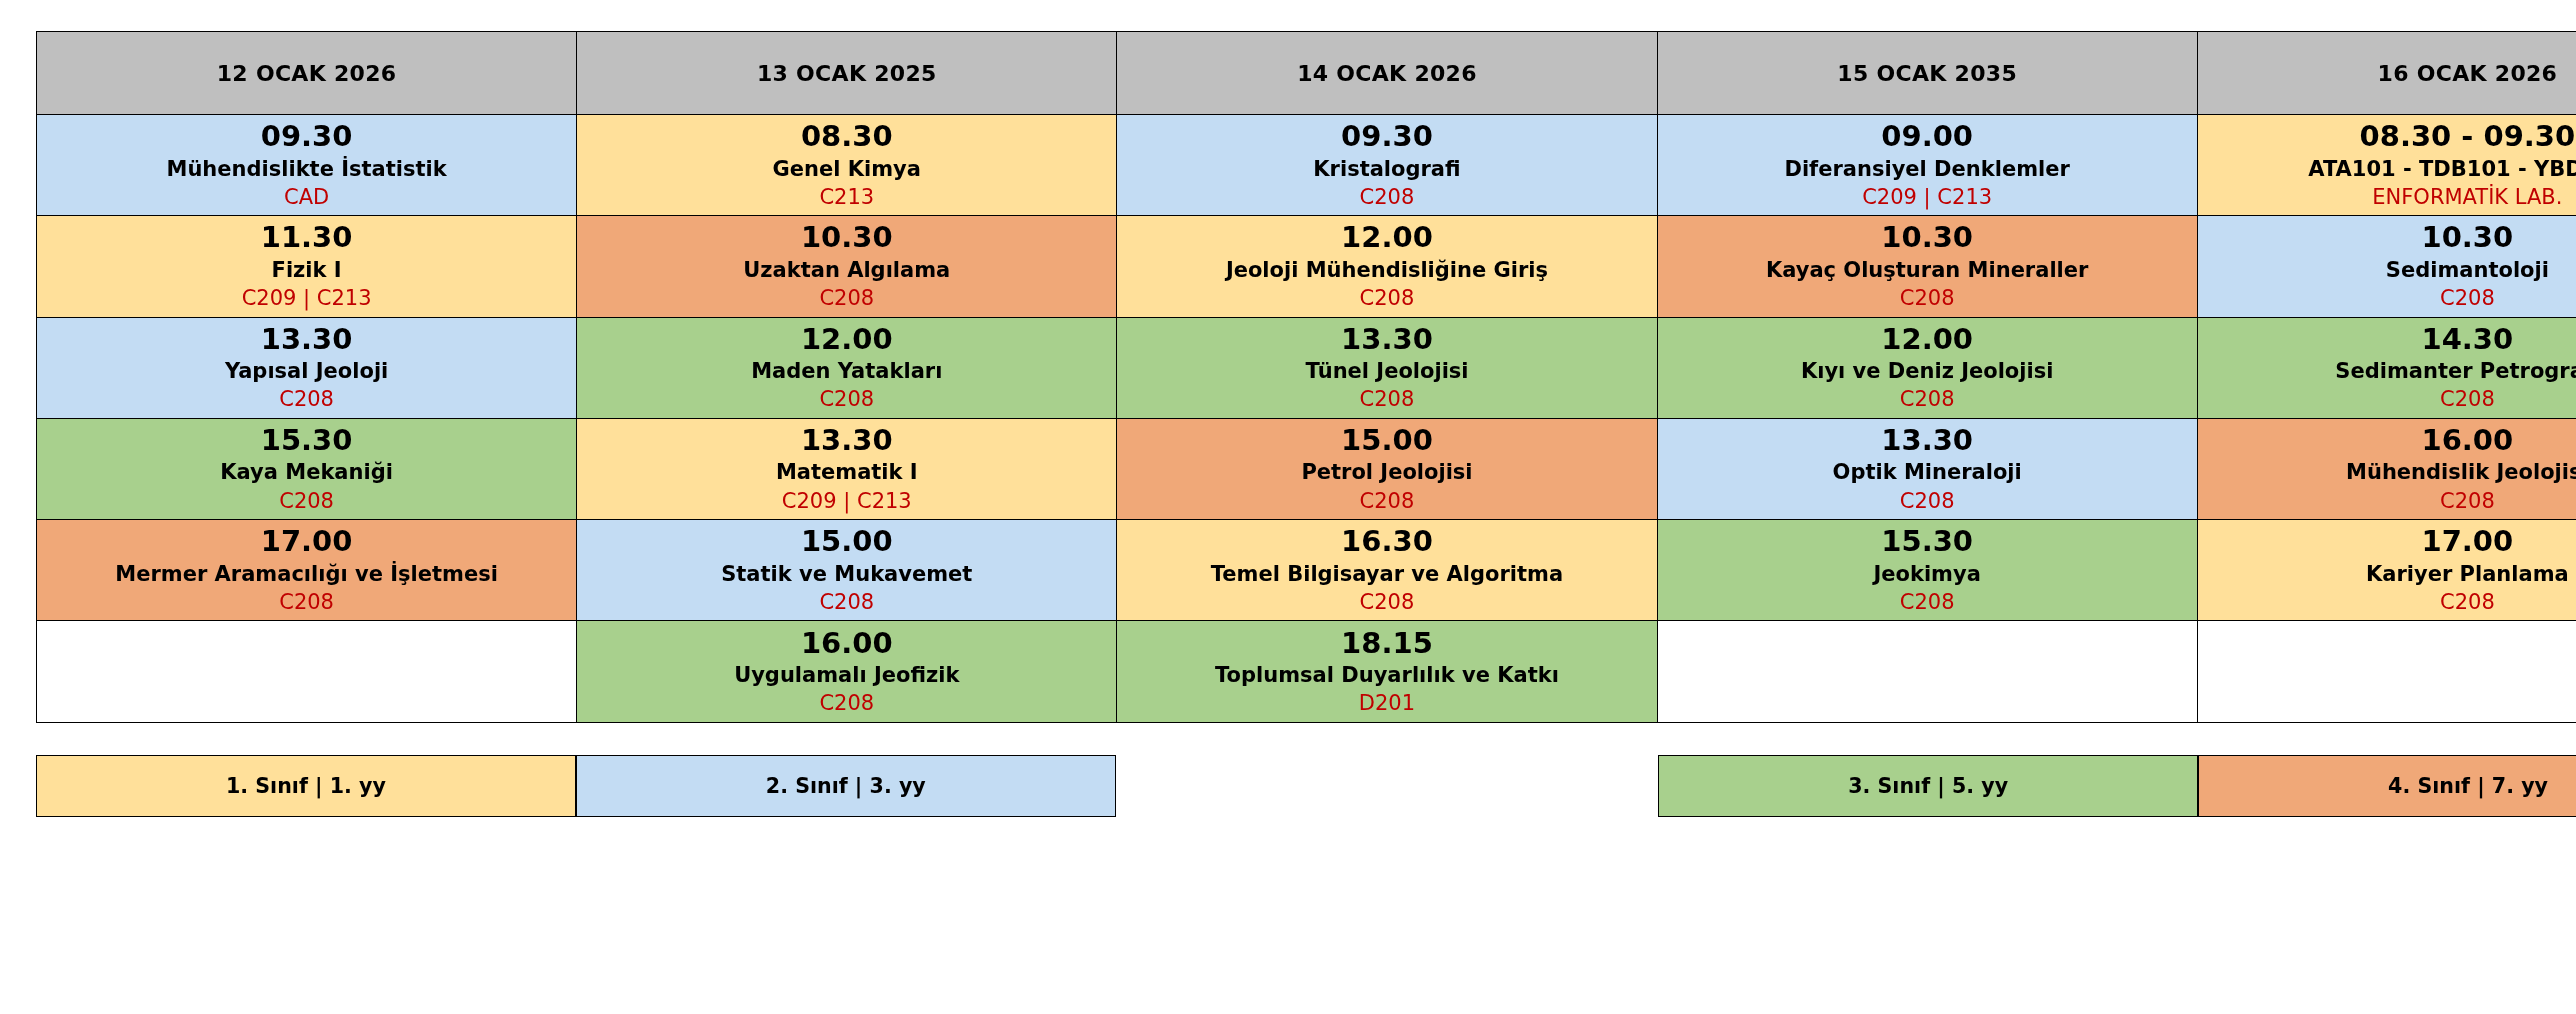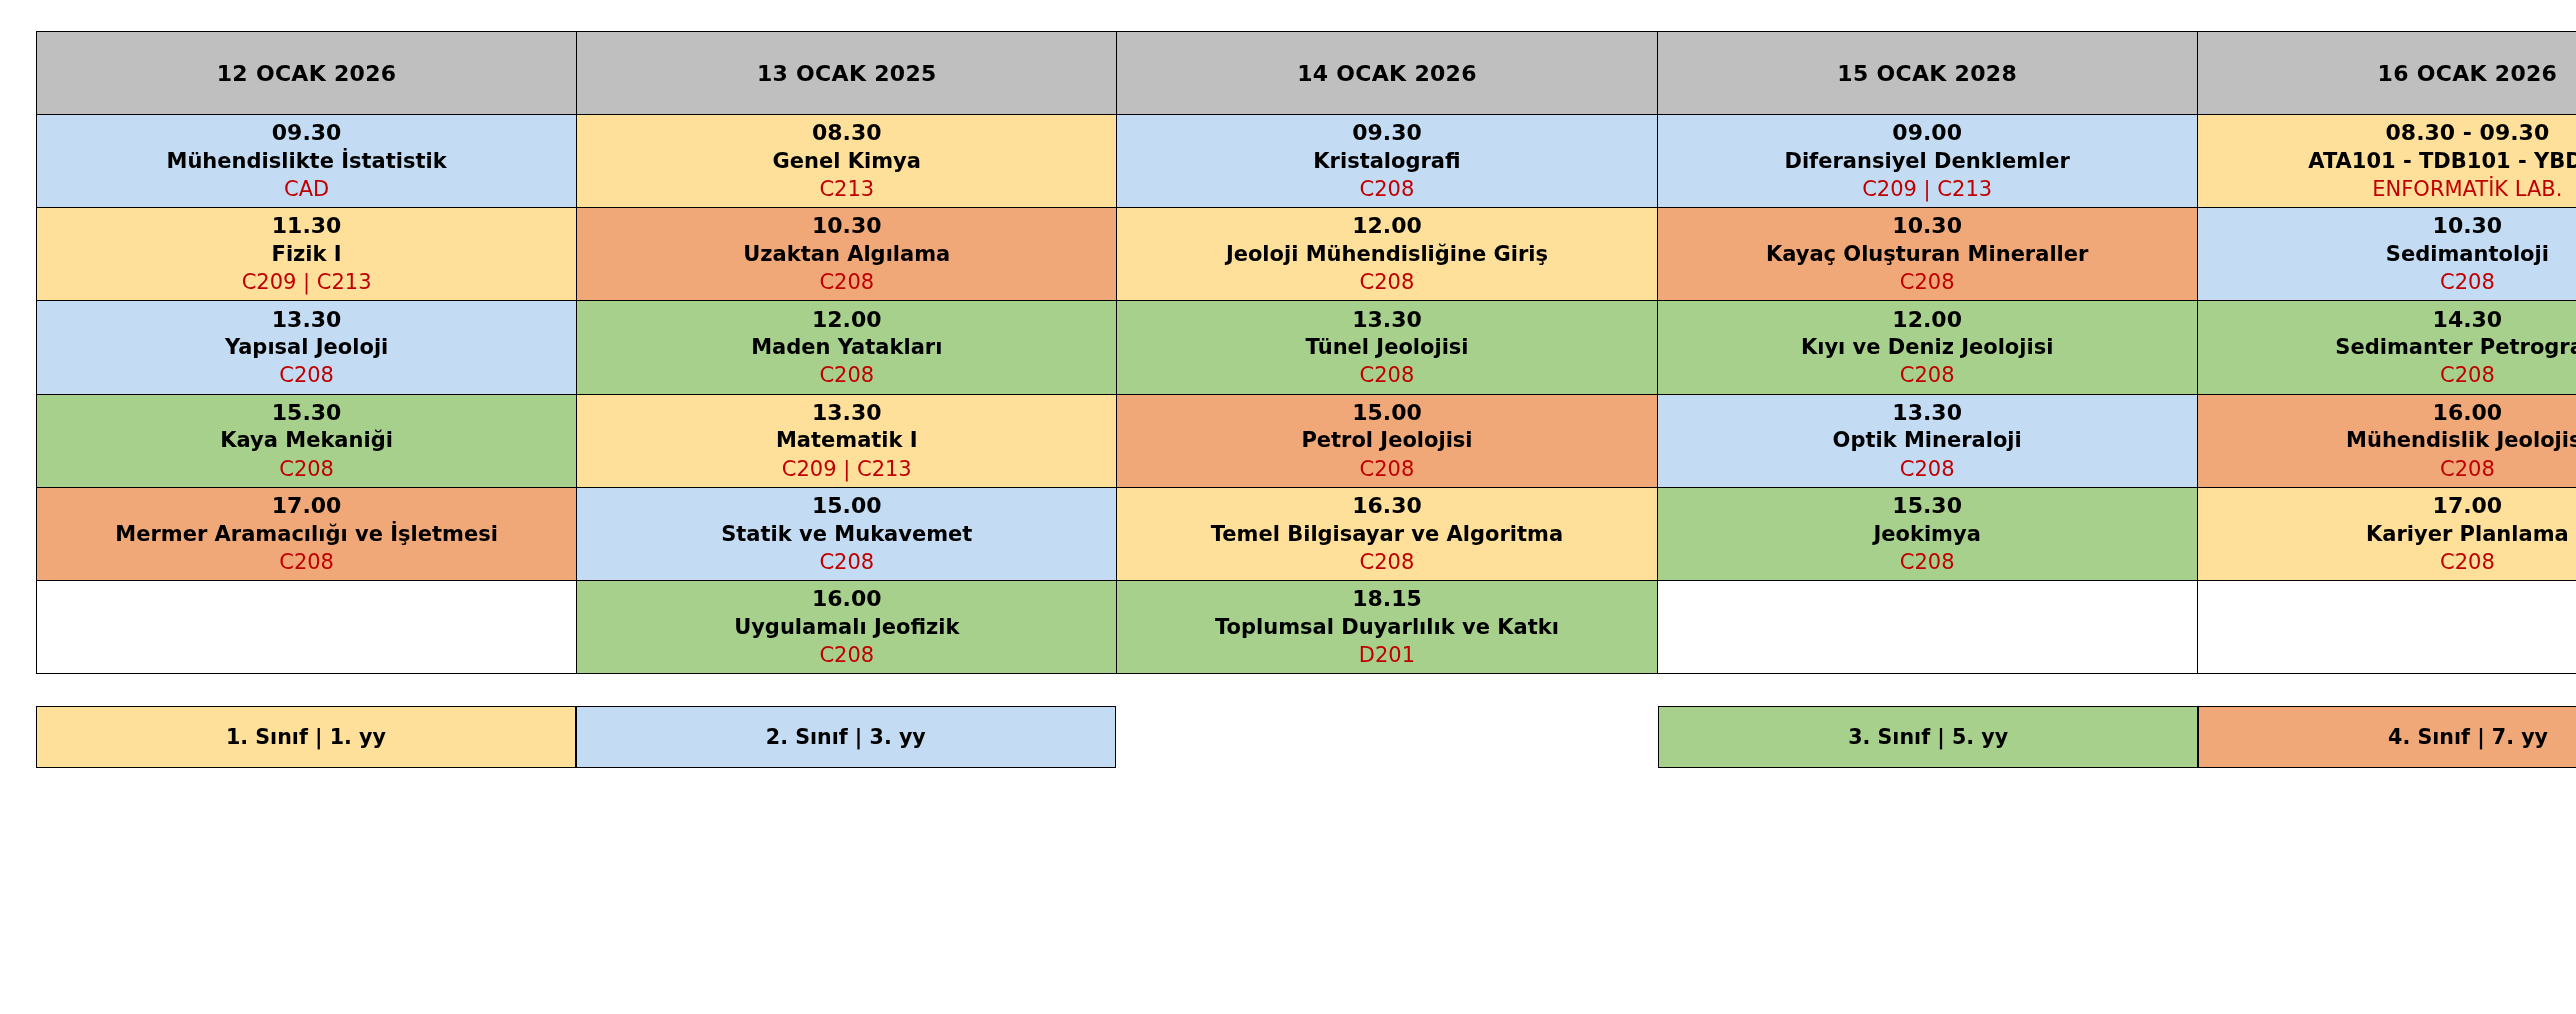--- a/index.html
+++ b/index.html
@@ -47,21 +47,21 @@
   }
   .cell-inner {
     display: flex;
     flex-direction: column;
     justify-content: center;
     align-items: center;
     gap: 3.1px;
     padding: 5.2px 6.2px;
   }
   .c-time {
-    font-size: 22px;
+    font-size: 29px;
     font-weight: bold;
     color: #000000;
     line-height: 1.15;
   }
   .c-course {
     font-size: 21px;
     font-weight: bold;
     color: #000000;
     line-height: 1.2;
   }
@@ -113,21 +113,21 @@
         <col>
         <col>
         <col>
         <col>
       </colgroup>
     <thead>
       <tr id="header-row">
           <th>12 OCAK 2026</th>
           <th>13 OCAK 2025</th>
           <th>14 OCAK 2026</th>
-          <th>15 OCAK 2028</th>
+          <th>15 OCAK 2035</th>
           <th>16 OCAK 2026</th>
         </tr>
     </thead>
     <tbody id="table-body">
         <tr>
           <td class="cell bg-blue">
             <div class="cell-inner">
               <div class="c-time">09.30</div>
               <div class="c-course">Mühendislikte İstatistik</div>
               <div class="c-room">CAD</div>

